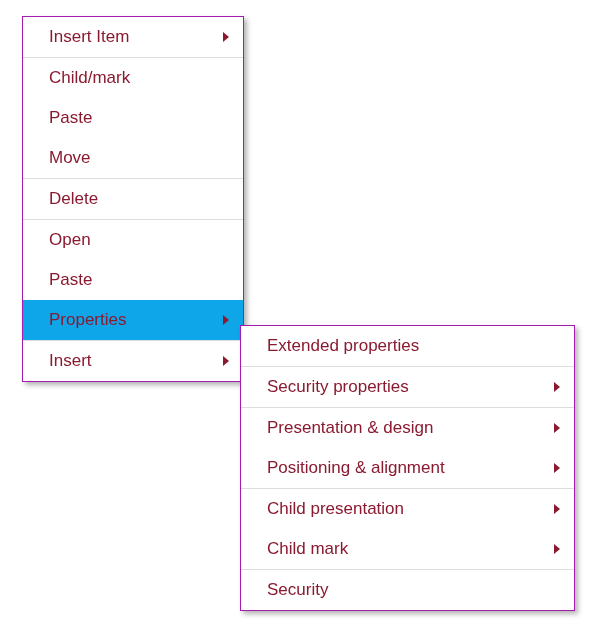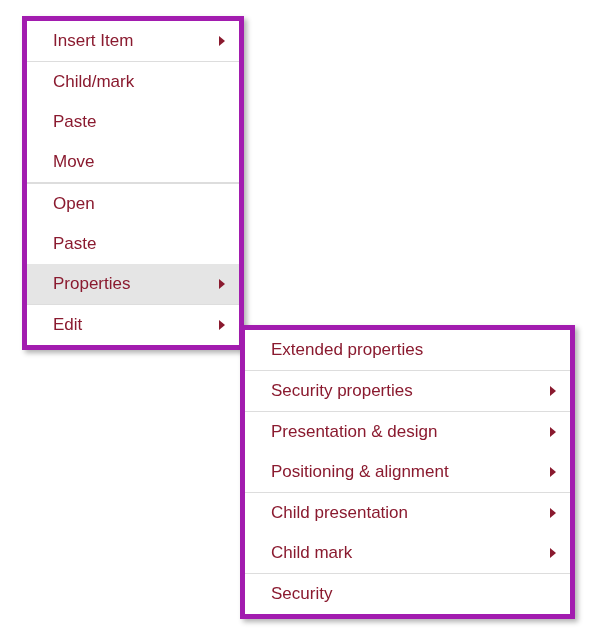--- a/index.html
+++ b/index.html
@@ -8,21 +8,21 @@
       padding: 0;
       width: 596px;
       height: 638px;
       font-family: Arial, Helvetica, sans-serif;
       background: #fff;
       position: relative;
     }
     .menu {
       position: absolute;
       background: #fff;
-      border: 5px solid #a21caf;
+      border: 1px solid #a21caf;
       box-shadow: 3px 3px 5px rgba(0,0,0,0.3);
     }
     .menu-main {
       left: 22px;
       top: 16px;
       width: 222px;
     }
     .menu-sub {
       left: 240px;
       top: 325px;
@@ -33,21 +33,21 @@
       align-items: center;
       justify-content: space-between;
       padding: 0 14px 0 26px;
       height: 40px;
       font-size: 17px;
       color: #8a1a2f;
       cursor: pointer;
       position: relative;
     }
     .menu-item.hovered {
-      background: #e5e5e5;
+      background: #0ea5e9;
     }
     .menu-item .arrow {
       width: 0;
       height: 0;
       border-top: 5px solid transparent;
       border-bottom: 5px solid transparent;
       border-left: 6px solid #8a1a2f;
     }
     .separator {
       height: 1px;
@@ -67,34 +67,37 @@
   <div class="menu-item">
     <span>Child/mark</span>
   </div>
   <div class="menu-item">
     <span>Paste</span>
   </div>
   <div class="menu-item">
     <span>Move</span>
   </div>
   <div class="separator"></div>
+  <div class="menu-item">
+    <span>Delete</span>
+  </div>
   <div class="separator"></div>
   <div class="menu-item">
     <span>Open</span>
   </div>
   <div class="menu-item">
     <span>Paste</span>
   </div>
   <div class="menu-item hovered">
     <span>Properties</span>
     <span class="arrow"></span>
   </div>
   <div class="separator"></div>
   <div class="menu-item">
-    <span>Edit</span>
+    <span>Insert</span>
     <span class="arrow"></span>
   </div>
 </div>
 
 <div class="menu menu-sub">
   <div class="menu-item">
     <span>Extended properties</span>
   </div>
   <div class="separator"></div>
   <div class="menu-item">

